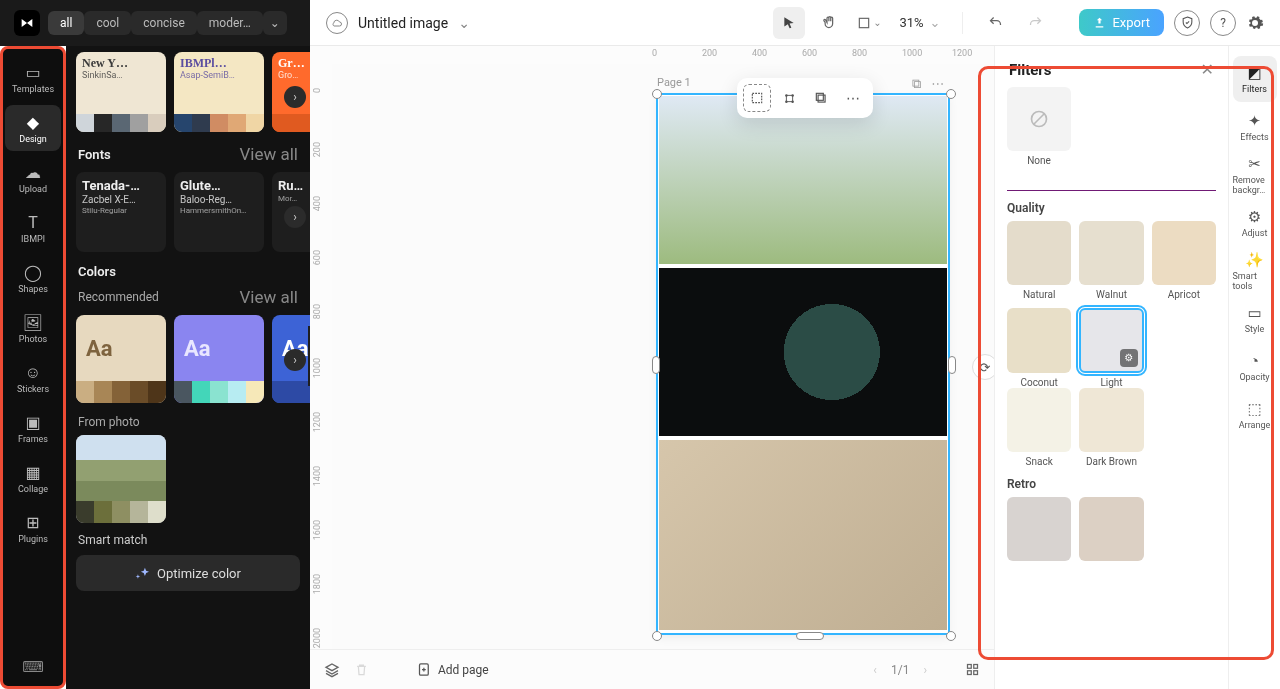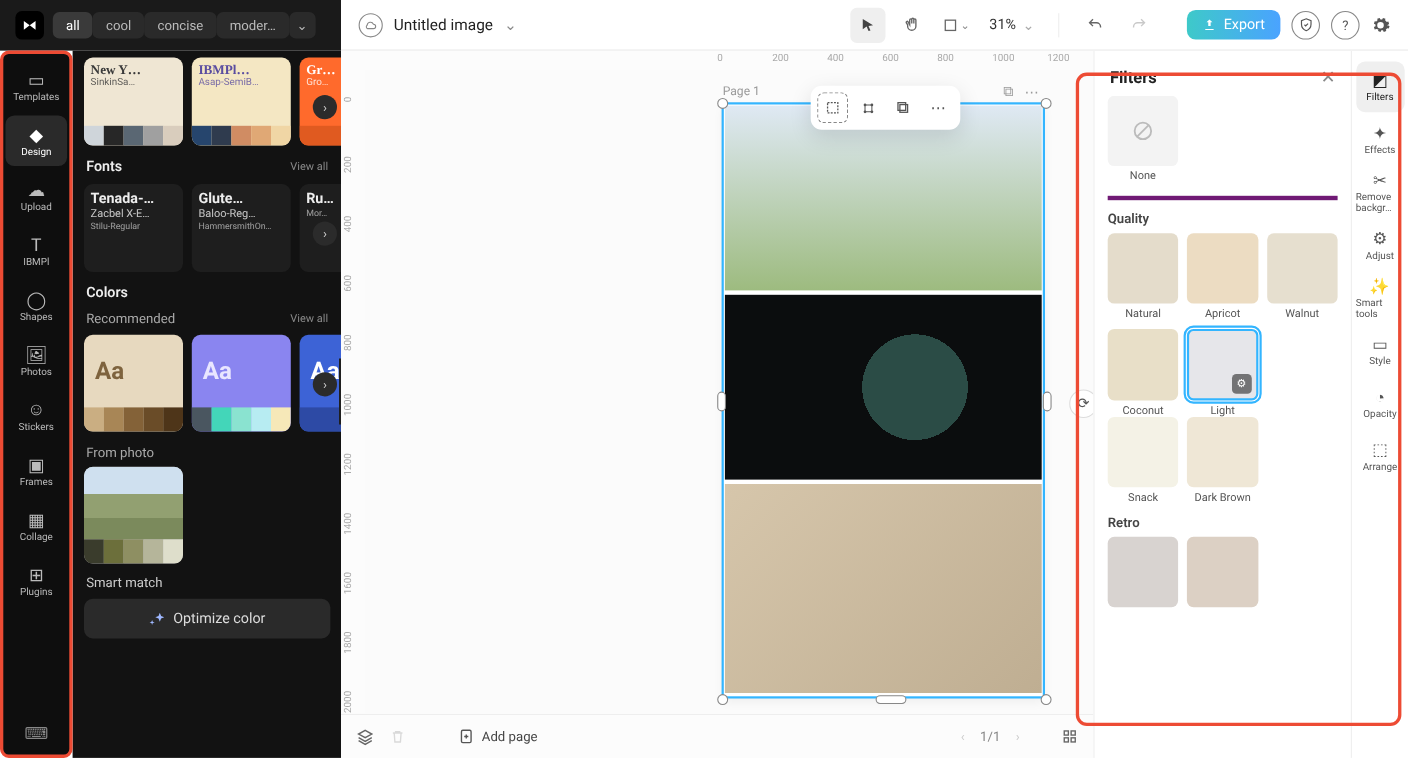--- a/index.html
+++ b/index.html
@@ -30,21 +30,21 @@
 .leftrail { width: 66px; background: #0e0e0e; display: flex; flex-direction: column; align-items: center; padding-top: 6px; border: 3px solid #ED4B34; border-radius: 8px; position: relative; z-index: 5;}
 .rail-item { width: 56px; height: 46px; display: flex; flex-direction: column; align-items: center; justify-content: center; gap: 2px; color: #bbb; font-size: 9px; border-radius: 8px; margin-bottom: 4px;}
 .rail-item.active { background: #2a2a2a; color: #fff; }
 .rail-icon { font-size: 16px; }
 .rail-bottom { margin-top: auto; margin-bottom: 10px; color: #888; font-size:15px;}
 
 
 .sidepanel { width: 244px; background: #121212; color: #ddd; display: flex; flex-direction: column; overflow: hidden; position: relative;}
 .sidepanel-scroll { overflow-y: auto; flex: 1; padding: 0 10px 10px 10px; }
 .section-head { display: flex; justify-content: space-between; align-items: center; padding: 12px 2px 8px; font-size: 13px; font-weight: 600; color: #eee;}
-.viewall { color: #888; font-size: 10px; font-weight: 400;}
+.viewall { color: #888; font-size: 17px; font-weight: 400;}
 .nextbtn { position: absolute; right: -6px; width: 22px; height: 22px; border-radius: 50%; background: #2b2b2b; color: #ccc; font-size: 12px; display:flex; align-items:center; justify-content:center; }
 
 
 .cardrow { display: flex; gap: 8px; position: relative;}
 .brandcard { width: 90px; height: 80px; border-radius: 8px; overflow: hidden; flex-shrink:0; display:flex; flex-direction:column;}
 .brandcard .bc-top { flex:1; padding:4px 6px; font-size:10px; line-height:1.2; overflow:hidden;}
 .bc-title { font-weight:700; font-size:12px; white-space:nowrap; overflow:hidden; text-overflow:ellipsis;}
 .bc-sub { font-size:9px; opacity:.8; white-space:nowrap; overflow:hidden; text-overflow:ellipsis;}
 .bc-swatch { height:18px; display:flex; }
 .bc-swatch span { flex:1; }
@@ -109,21 +109,21 @@
 .f-group-title { font-size:12px; font-weight:600; color:#444; padding:10px 0 6px;}
 .f-grid { display:grid; grid-template-columns: repeat(3, 1fr); gap:8px;}
 .f-item { display:flex; flex-direction:column; align-items:center; gap:4px;}
 .f-thumb { width:100%; aspect-ratio:1/1; border-radius:6px; background:#e8e0d0; position:relative;}
 .f-thumb.none { background:#f3f3f3; display:flex; align-items:center; justify-content:center; color:#bbb; font-size:18px;}
 .f-thumb.sel { outline:2px solid #33b5ff; outline-offset:1px;}
 .f-thumb .adj { position:absolute; right:4px; bottom:4px; width:18px; height:18px; border-radius:4px; background:rgba(0,0,0,.5); color:#fff; font-size:10px; display:flex; align-items:center; justify-content:center;}
 .f-label { font-size:10px; color:#555;}
 
 
-.none-row { display:flex; padding-bottom:12px; border-bottom:4px solid #701a75;}
+.none-row { display:flex; padding-bottom:24px; border-bottom:1px solid #701a75;}
 .none-row .f-item { width:64px;}
 
 
 .redbox { position:absolute; border:3px solid #ED4B34; border-radius:10px; pointer-events:none; z-index:50;}
 
 svg { display:block; }
 </style>
 </head>
 <body>
 
@@ -511,26 +511,26 @@
         </div>
       </div>
       <div id="filterGroups">
           <div class="f-group-title">Quality</div>
           <div class="f-grid">
             <div class="f-item">
               <div class="f-thumb" style="background:#e4dccb"></div>
               <div class="f-label">Natural</div>
             </div>
             <div class="f-item">
+              <div class="f-thumb" style="background:#e6dfcf"></div>
+              <div class="f-label">Walnut</div>
+            </div>
+            <div class="f-item">
               <div class="f-thumb" style="background:#ecdcc2"></div>
               <div class="f-label">Apricot</div>
-            </div>
-            <div class="f-item">
-              <div class="f-thumb" style="background:#e6dfcf"></div>
-              <div class="f-label">Walnut</div>
             </div>
             <div class="f-item">
               <div class="f-thumb" style="background:#e8dfc8"></div>
               <div class="f-label">Coconut</div>
             </div>
             <div class="f-item">
               <div class="f-thumb sel" style="background:#e6e6ea">
                 <div class="adj">⚙</div>
               </div>
               <div class="f-label">Light</div>

